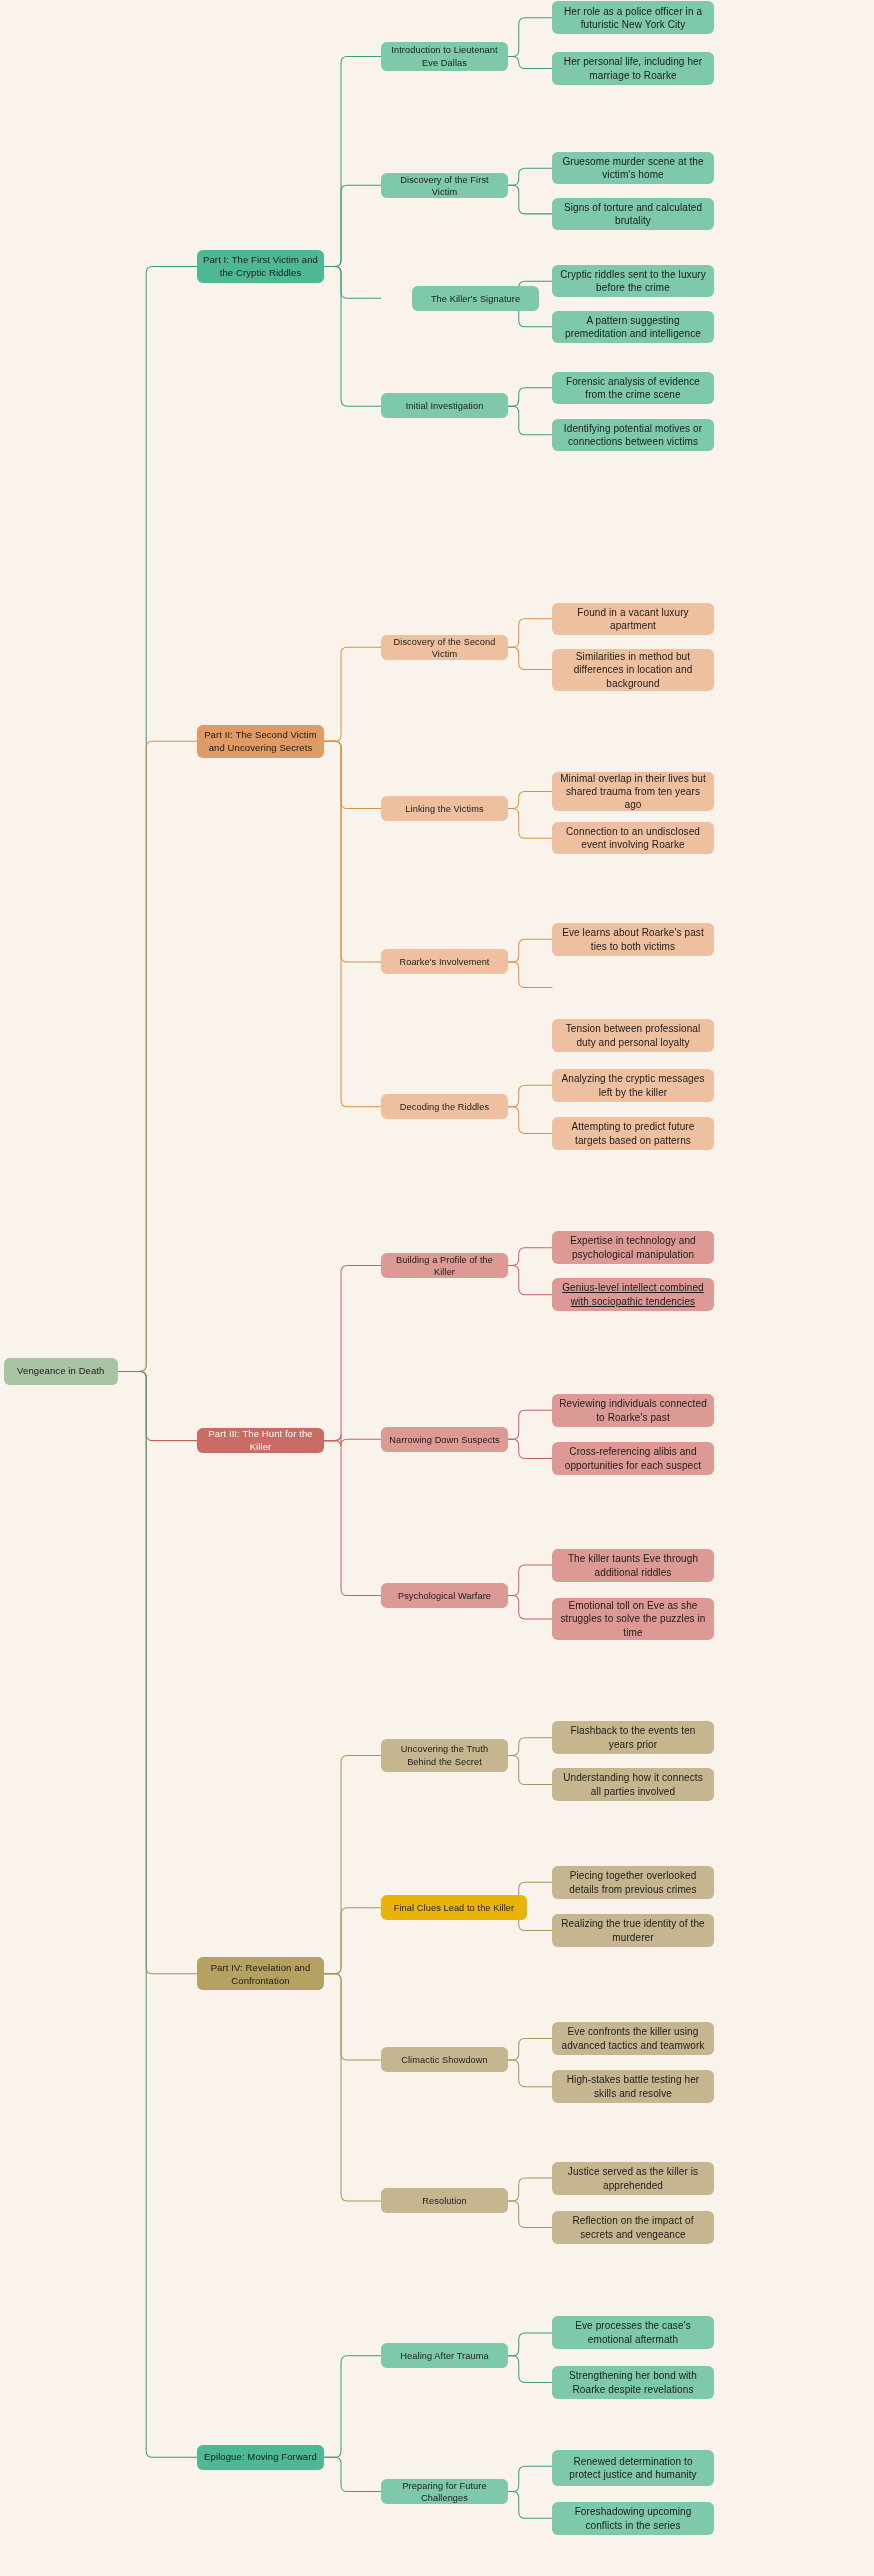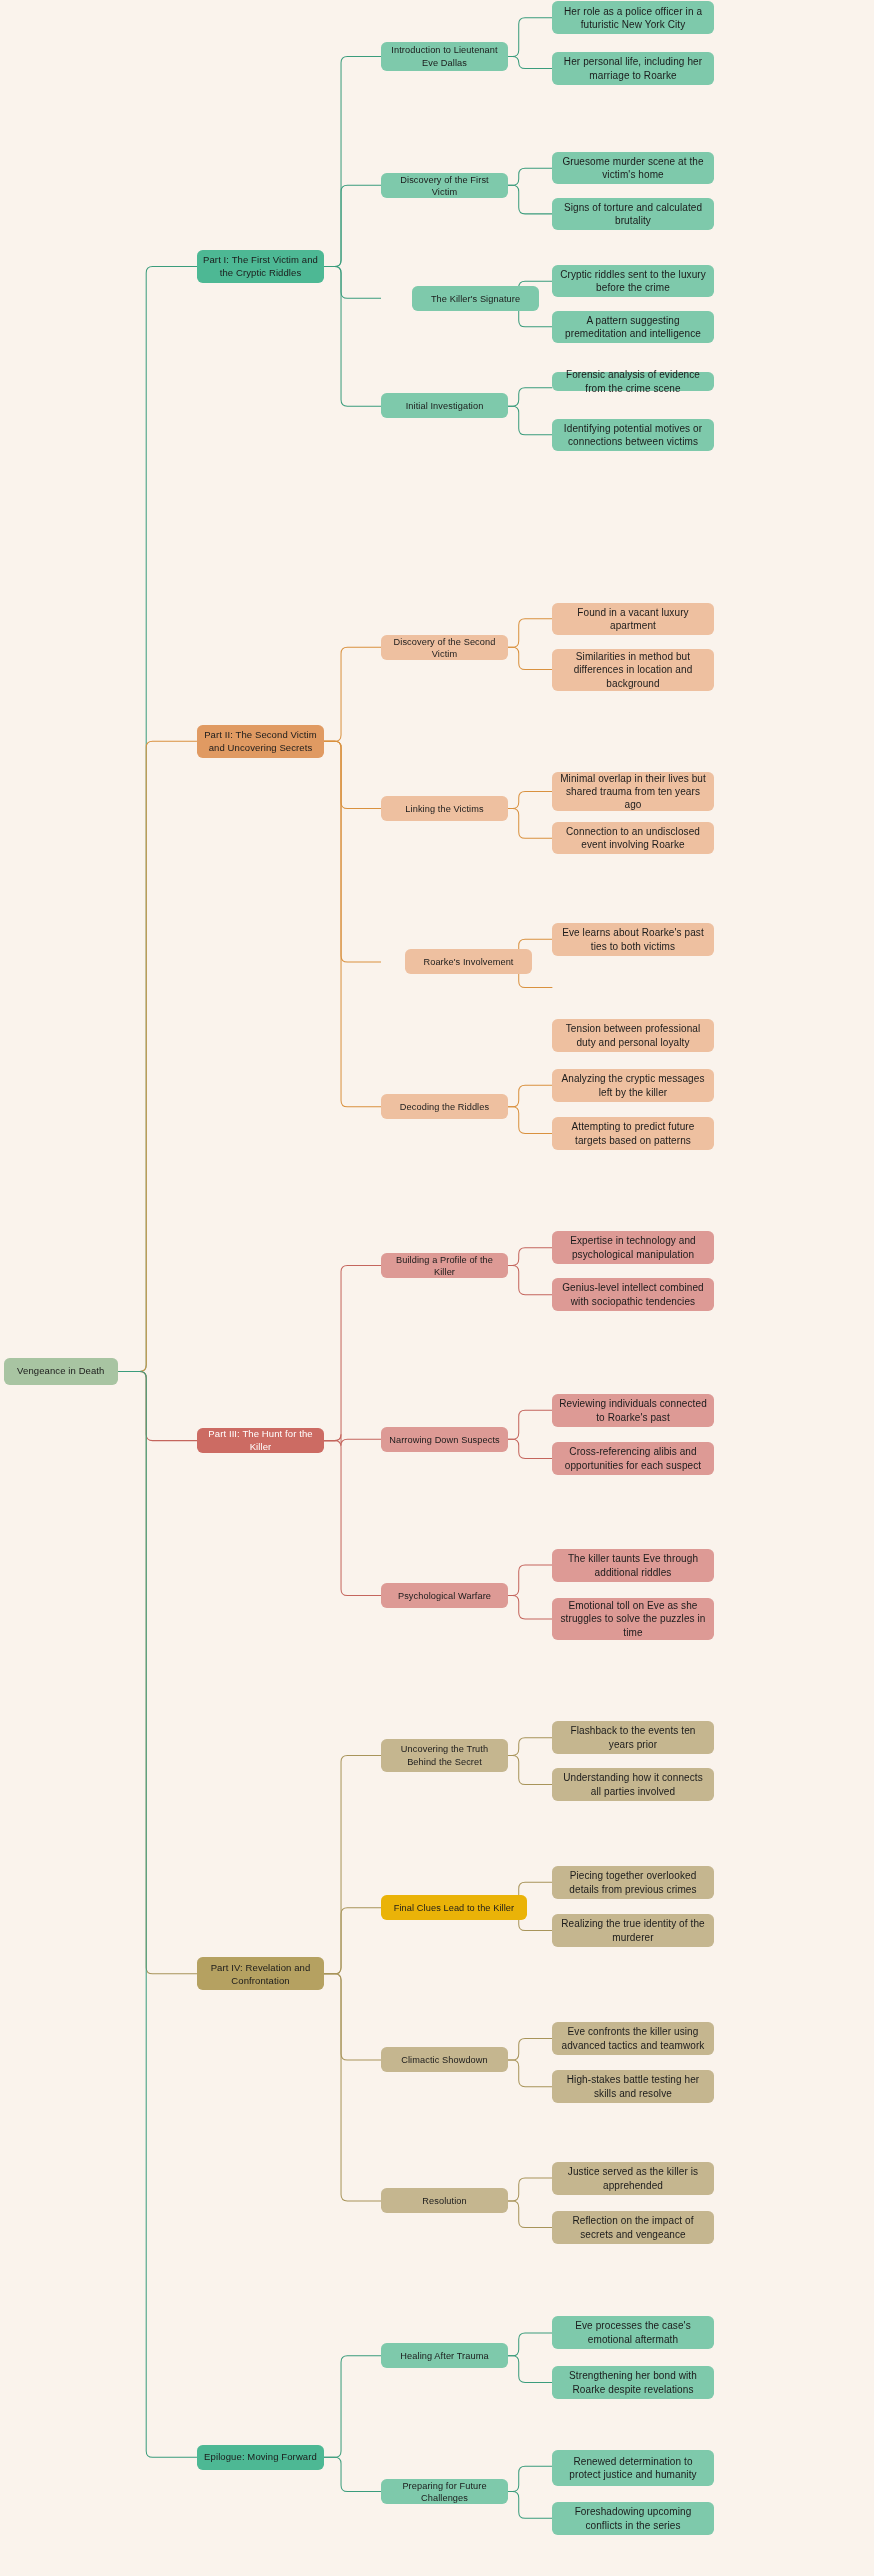--- a/index.html
+++ b/index.html
@@ -122,21 +122,21 @@
       </div>
       <div class="node lvl3" style="left: 552px; top: 265px; width: 162px; height: 32px; background: rgb(126, 201, 171);">
         <span>Cryptic riddles sent to the luxury before the crime</span>
       </div>
       <div class="node lvl3" style="left: 552px; top: 311px; width: 162px; height: 32px; background: rgb(126, 201, 171);">
         <span>A pattern suggesting premeditation and intelligence</span>
       </div>
       <div class="node lvl2" style="left: 381px; top: 393px; width: 127px; height: 25.4px; background: rgb(126, 201, 171);">
         <span>Initial Investigation</span>
       </div>
-      <div class="node lvl3" style="left: 552px; top: 372px; width: 162px; height: 19px; background: rgb(126, 201, 171);">
+      <div class="node lvl3" style="left: 552px; top: 372px; width: 162px; height: 32px; background: rgb(126, 201, 171);">
         <span>Forensic analysis of evidence from the crime scene</span>
       </div>
       <div class="node lvl3" style="left: 552px; top: 419px; width: 162px; height: 32px; background: rgb(126, 201, 171);">
         <span>Identifying potential motives or connections between victims</span>
       </div>
       <div class="node lvl1" style="left: 197px; top: 725px; width: 127px; height: 33px; background: rgb(224, 154, 98);">
         <span>Part II: The Second Victim and Uncovering Secrets</span>
       </div>
       <div class="node lvl2" style="left: 381px; top: 635px; width: 127px; height: 25.4px; background: rgb(238, 192, 160);">
         <span>Discovery of the Second Victim</span>
@@ -149,21 +149,21 @@
       </div>
       <div class="node lvl2" style="left: 381px; top: 796px; width: 127px; height: 25.4px; background: rgb(238, 192, 160);">
         <span>Linking the Victims</span>
       </div>
       <div class="node lvl3" style="left: 552px; top: 772px; width: 162px; height: 39px; background: rgb(238, 192, 160);">
         <span>Minimal overlap in their lives but shared trauma from ten years ago</span>
       </div>
       <div class="node lvl3" style="left: 552px; top: 822px; width: 162px; height: 32px; background: rgb(238, 192, 160);">
         <span>Connection to an undisclosed event involving Roarke</span>
       </div>
-      <div class="node lvl2" style="left: 381px; top: 949px; width: 127px; height: 25.4px; background: rgb(238, 192, 160); margin-left: 24px;">
+      <div class="node lvl2" style="left: 381px; top: 949px; width: 127px; height: 25.4px; background: rgb(238, 192, 160);">
         <span>Roarke's Involvement</span>
       </div>
       <div class="node lvl3" style="left: 552px; top: 923px; width: 162px; height: 33px; background: rgb(238, 192, 160);">
         <span>Eve learns about Roarke's past ties to both victims</span>
       </div>
       <div class="node lvl3" style="left: 552px; top: 971px; width: 162px; height: 33px; background: rgb(238, 192, 160); margin-top: 48px;">
         <span>Tension between professional duty and personal loyalty</span>
       </div>
       <div class="node lvl2" style="left: 381px; top: 1094px; width: 127px; height: 25.4px; background: rgb(238, 192, 160);">
         <span>Decoding the Riddles</span>
@@ -176,21 +176,21 @@
       </div>
       <div class="node lvl1 white-text" style="left: 197px; top: 1428px; width: 127px; height: 25.4px; background: rgb(204, 107, 99);">
         <span>Part III: The Hunt for the Killer</span>
       </div>
       <div class="node lvl2" style="left: 381px; top: 1253px; width: 127px; height: 25.4px; background: rgb(221, 154, 149);">
         <span>Building a Profile of the Killer</span>
       </div>
       <div class="node lvl3" style="left: 552px; top: 1231px; width: 162px; height: 33px; background: rgb(221, 154, 149);">
         <span>Expertise in technology and psychological manipulation</span>
       </div>
-      <div class="node lvl3" style="left: 552px; top: 1278px; width: 162px; height: 33px; background: rgb(221, 154, 149);">
+      <div class="node lvl3" style="left: 552px; top: 1278px; width: 162px; height: 33px; background: rgb(221, 154, 149); text-decoration: underline;">
         <span>Genius-level intellect combined with sociopathic tendencies</span>
       </div>
       <div class="node lvl2" style="left: 381px; top: 1427px; width: 127px; height: 25.4px; background: rgb(221, 154, 149);">
         <span>Narrowing Down Suspects</span>
       </div>
       <div class="node lvl3" style="left: 552px; top: 1394px; width: 162px; height: 33px; background: rgb(221, 154, 149);">
         <span>Reviewing individuals connected to Roarke's past</span>
       </div>
       <div class="node lvl3" style="left: 552px; top: 1442px; width: 162px; height: 33px; background: rgb(221, 154, 149);">
         <span>Cross-referencing alibis and opportunities for each suspect</span>

